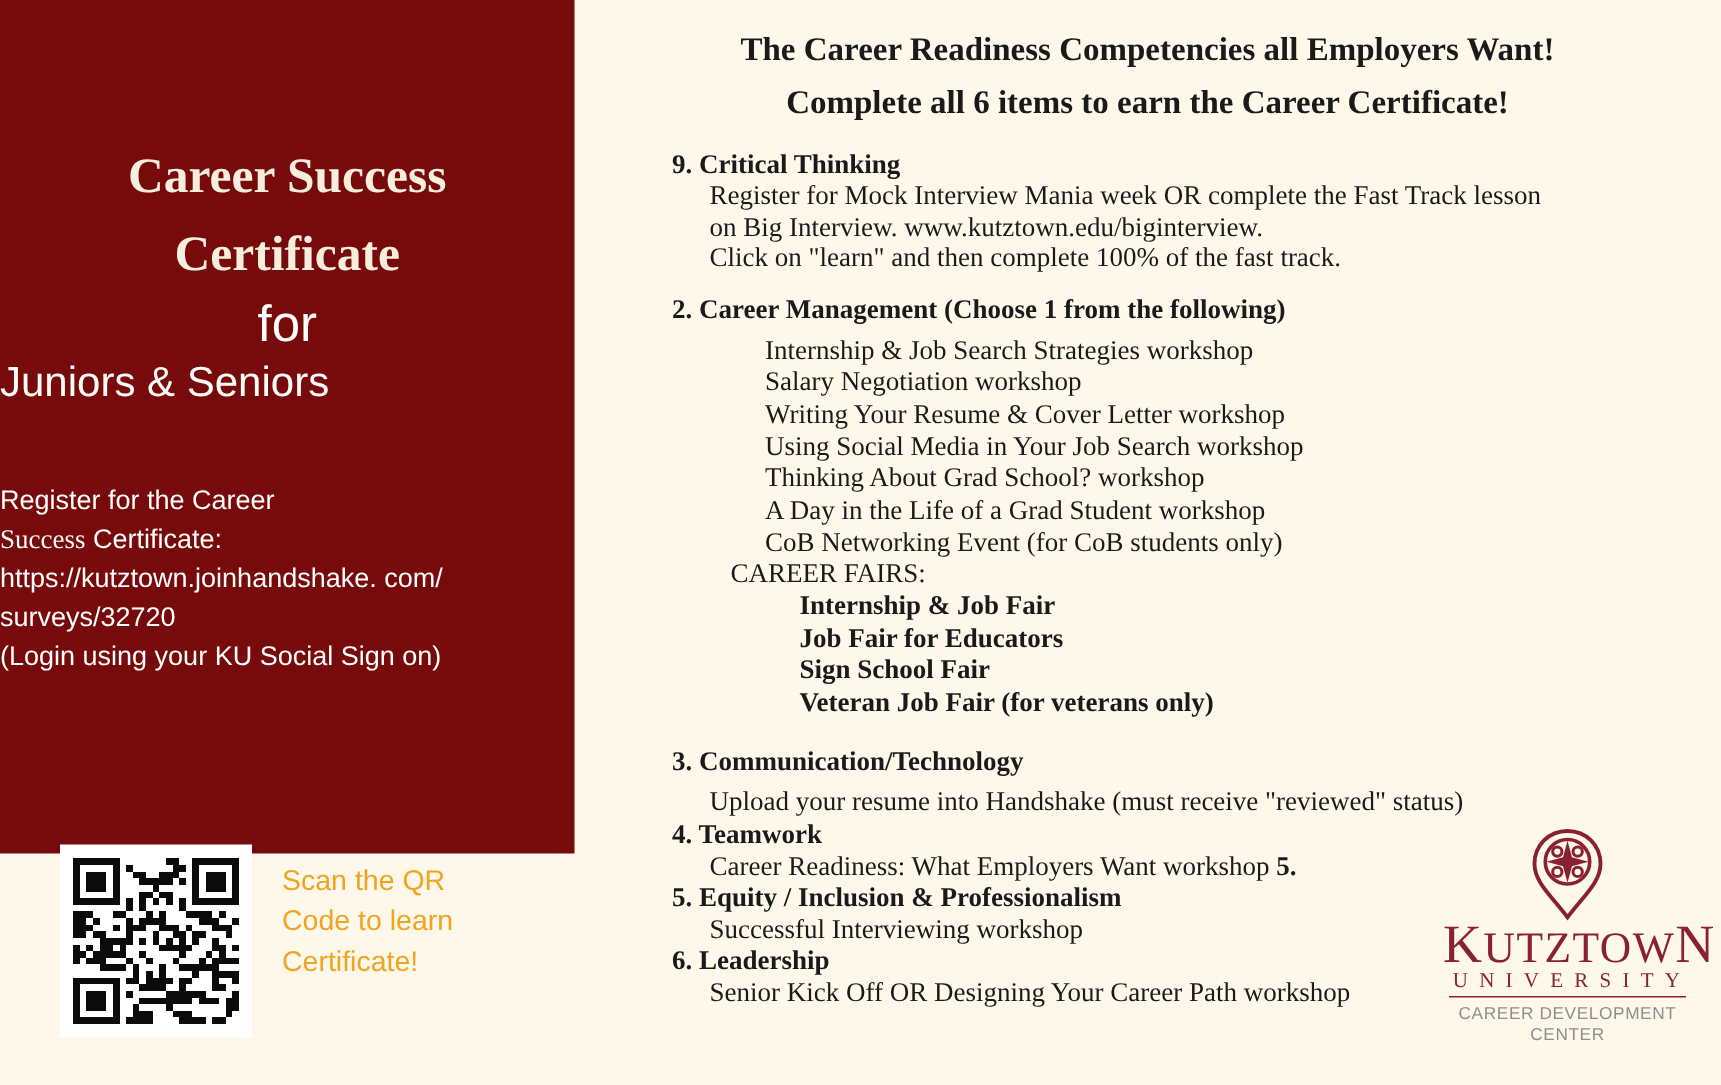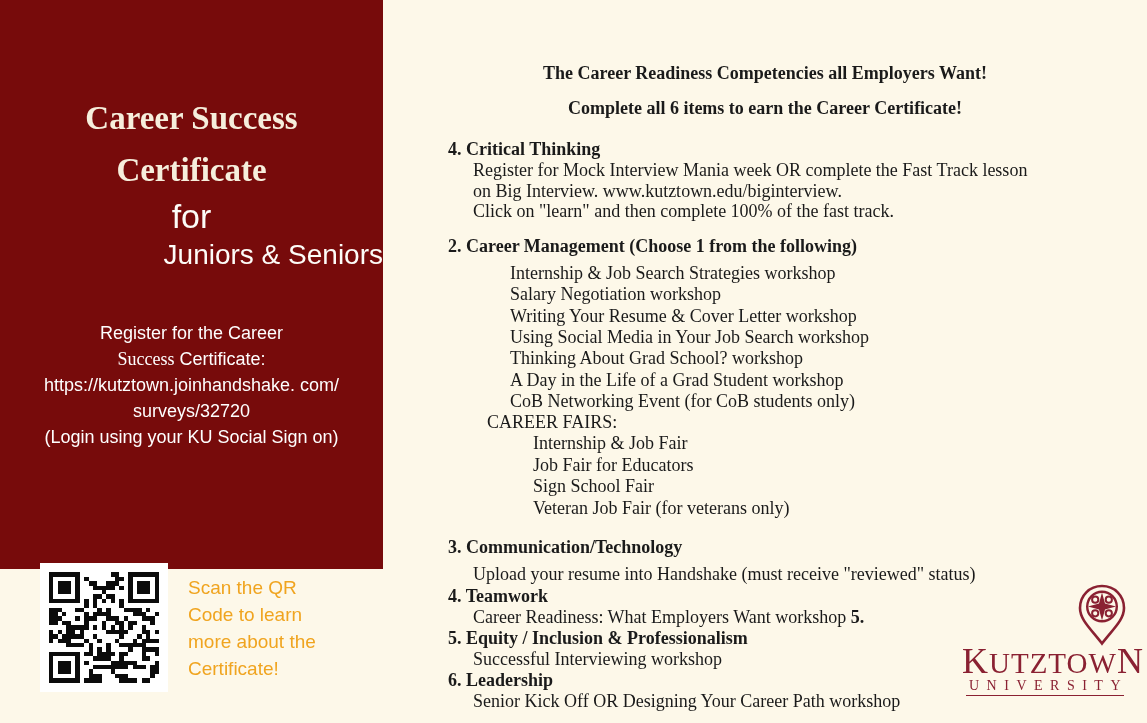--- a/index.html
+++ b/index.html
@@ -21,61 +21,61 @@
     margin-top:92px; text-align:center;
     font-family:"Liberation Serif", serif; font-weight:bold;
     font-size:33px; line-height:52px; color:#F6EEDC;
   }
   .subtitle-for {
     margin-top:2px; text-align:center;
     font-family:"Liberation Sans", sans-serif;
     font-size:34px; line-height:36px; color:#FDFCF8;
   }
   .subtitle-js {
-    text-align:right;
+    text-align:left;
     font-family:"Liberation Sans", sans-serif;
     font-size:28px; line-height:42px; color:#FDFCF8;
   }
   .register {
-    margin-top:44px; text-align:center;
+    margin-top:44px; 
     font-family:"Liberation Sans", sans-serif;
     font-size:18px; line-height:26px; color:#FEFEFE;
   }
   .register .serif { font-family:"Liberation Serif", serif; }
   .qr {
     position:absolute; left:40px; top:563px; width:128px; height:129px;
     background:#FFFFFF;
   }
   .qr svg { display:block; width:128px; height:129px; }
   .qr-caption {
     position:absolute; left:188px; top:574px;
     font-family:"Liberation Sans", sans-serif;
     font-size:19px; line-height:27px; color:#F0A41F;
   }
 
   
   .main { position:absolute; left:383px; top:0; width:764px; height:723px; }
   .main-header {
     text-align:center; font-weight:bold;
-    font-size:18px; line-height:24px; padding-top:21px;margin-top:40px;
+    font-size:22px; line-height:24px; padding-top:21px;
   }
   .main-header .h2line { margin-top:11px; }
   .content { padding-left:65px; font-size:18px; }
   .sec-title { font-weight:bold; font-size:18px; line-height:21px; }
   .mt19 { margin-top:19px; } .mt14 { margin-top:14px; }
   .mt18 { margin-top:18px; } .mt6 { margin-top:6px; } .mt1 { margin-top:1px; }
   .bodyblock { margin-left:25px; line-height:20.7px; }
   .itemblock { margin-left:62px; line-height:21.3px; }
   .fairslabel { margin-left:39px; line-height:21.3px; }
-  .fairsblock { margin-left:85px; line-height:21.4px; }
+  .fairsblock { margin-left:85px; line-height:21.4px;font-weight:bold; }
   .line21 { line-height:21px; }
   .boldnum { font-weight:bold; }
 
   
-  .logo { position:absolute; left:962px; top:584px; width:166px; text-align:right; }
+  .logo { position:absolute; left:962px; top:552px; width:166px; text-align:center; }
   .pin-wrap { height:62px; }
   .wordmark {
     font-family:"Liberation Serif", serif; color:#8A2132;
     font-size:29px; line-height:30px; letter-spacing:1px; white-space:nowrap;
   }
   .wordmark .bigcap { font-size:36px; }
   .university {
     font-family:"Liberation Serif", serif; color:#8A2132;
     font-size:14px; letter-spacing:7.5px; line-height:12px; margin-top:2px;
     white-space:nowrap; text-indent:6px;
@@ -412,34 +412,33 @@
           <rect x="21" y="26" width="1" height="1"></rect>
           <rect x="23" y="26" width="1" height="1"></rect>
           <rect x="24" y="26" width="1" height="1"></rect>
         </g>
       </svg>
     </div>
 
   <div class="qr-caption">
     <div>Scan the QR</div>
     <div>Code to learn</div>
-    <div>more about the</div>
     <div>Certificate!</div>
   </div>
 </aside>
 
 <main class="main">
   <div class="main-header">
     <div>The Career Readiness Competencies all Employers Want!</div>
     <div class="h2line">Complete all 6 items to earn the Career Certificate!</div>
   </div>
 
   <div class="content">
 
-    <div class="sec-title mt19">4. Critical Thinking</div>
+    <div class="sec-title mt19">9. Critical Thinking</div>
     <div class="bodyblock">
       <div>Register for Mock Interview Mania week OR complete the Fast Track lesson</div>
       <div>on Big Interview. www.kutztown.edu/biginterview.</div>
       <div>Click on "learn" and then complete 100% of the fast track.</div>
     </div>
 
     <div class="sec-title mt14">2. Career Management (Choose 1 from the following)</div>
     <div class="itemblock mt6">
       <div>Internship &amp; Job Search Strategies workshop</div>
       <div>Salary Negotiation workshop</div>
@@ -480,13 +479,17 @@
       <polygon points="26,8.5 29,19.5 40,22.5 29,25.5 26,36.5 23,25.5 12,22.5 23,19.5" fill="#8A2132"></polygon>
       <circle cx="19.2" cy="15.7" r="3.1" stroke="#8A2132" stroke-width="2" fill="none"></circle>
       <circle cx="32.8" cy="15.7" r="3.1" stroke="#8A2132" stroke-width="2" fill="none"></circle>
       <circle cx="19.2" cy="29.3" r="3.1" stroke="#8A2132" stroke-width="2" fill="none"></circle>
       <circle cx="32.8" cy="29.3" r="3.1" stroke="#8A2132" stroke-width="2" fill="none"></circle>
     </svg>
   </div>
   <div class="wordmark"><span class="bigcap">K</span><span>UTZTOW</span><span class="bigcap">N</span></div>
   <div class="university">UNIVERSITY</div>
   <div class="logo-rule"></div>
+  <div class="dept">
+    <div>CAREER DEVELOPMENT</div>
+    <div>CENTER</div>
+  </div>
 </div>
 
 </body></html>

